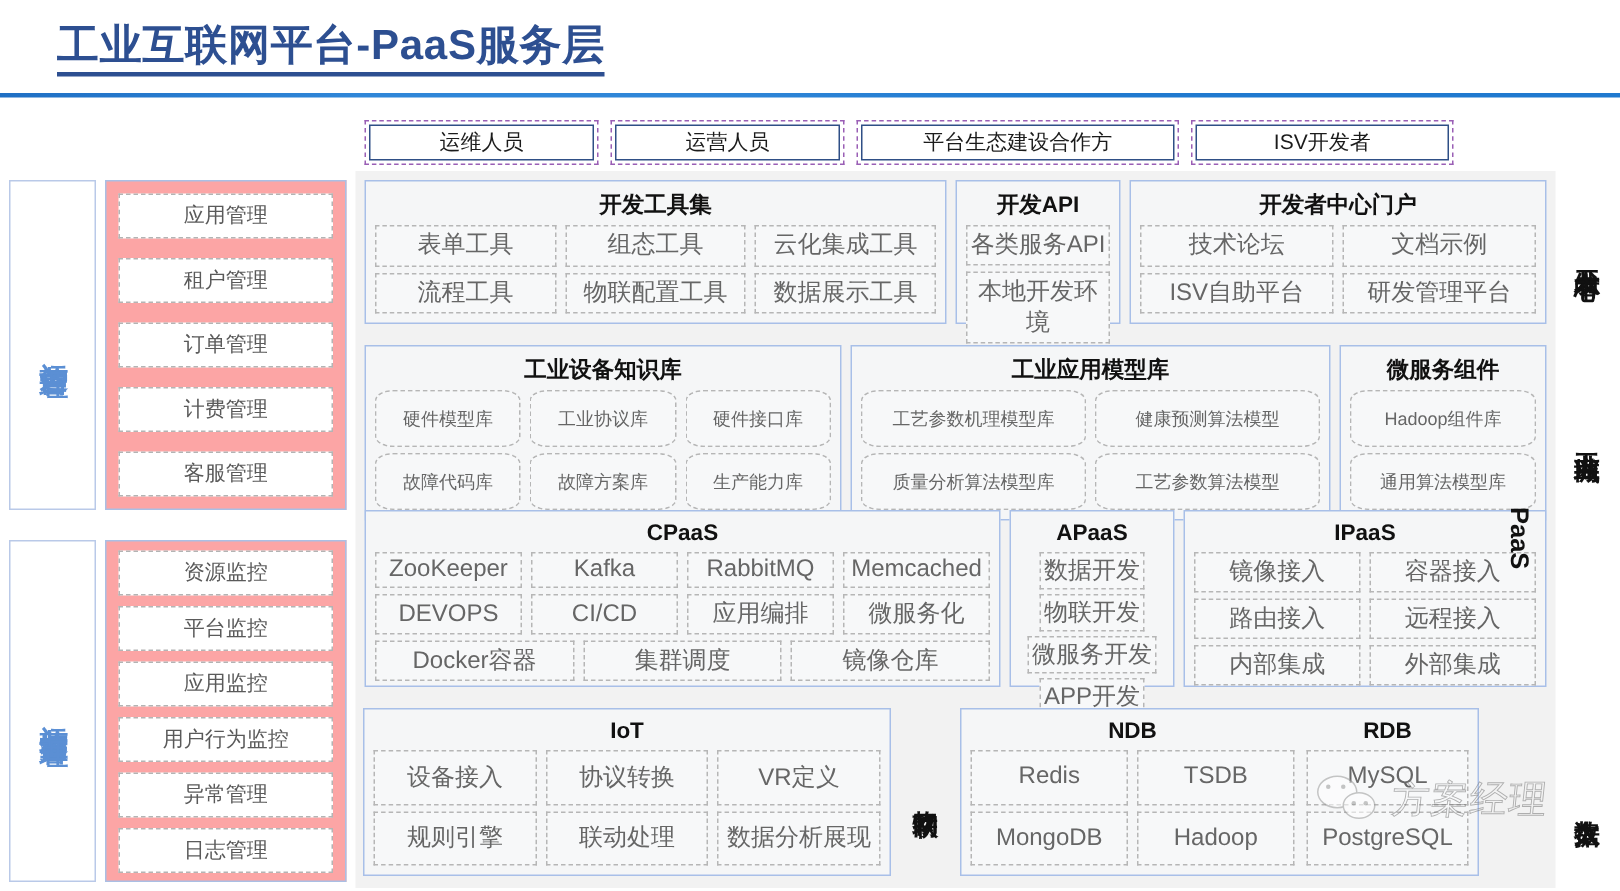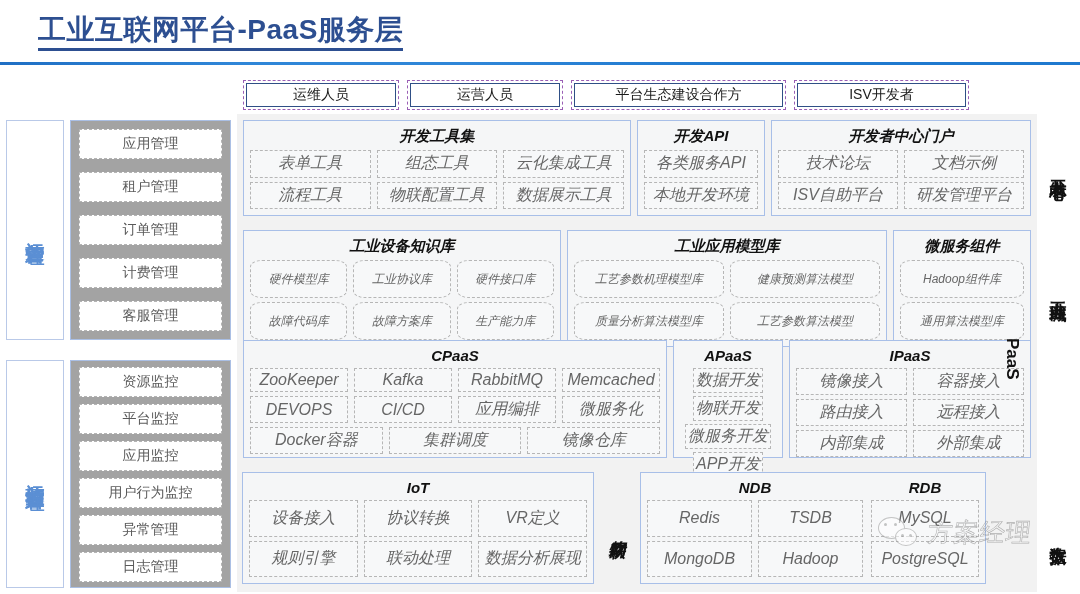--- a/index.html
+++ b/index.html
@@ -45,33 +45,33 @@
   .side.s1 { top:360px; height:228px; }
   .side-label {
     width:58px; border:1px solid #b9c9e8; background:#fff;
     display:flex; align-items:center; justify-content:center;
   }
   .side-label span {
     writing-mode: vertical-rl; text-orientation: upright;
     font-size:19px; font-weight:bold; color:#5b8fd4; letter-spacing:2px;
   }
   .side-body {
-    flex:1; border:1px solid #aabfe4; background:#a3a3a3;
+    flex:1; border:1px solid #aabfe4; background:#fca5a5;
     padding:2px 8px; display:flex; flex-direction:column; justify-content:space-around;
   }
   .side-item {
     border:1px dashed #b4b4b4; background:#fff;
     font-size:14px; color:#5a5a5a; text-align:center;
     padding:5px 0; margin:1.5px 0;
   }
 
   
   .stage { position:absolute; left:237px; top:114px; width:800px; height:478px; background:#f2f2f2; }
 
-  .row { position:absolute; display:flex; gap:6px;font-style:italic; }
+  .row { position:absolute; display:flex; gap:6px; }
   .row.r1 { left:6px; top:6px;  width:788px; height:96px; }
   .row.r2 { left:6px; top:116px; width:788px; height:117px; }
   .row.r3 { left:6px; top:226px; width:788px; height:118px; }
   .row.r4 { left:5px; top:358px; width:744px; height:112px; }
 
   .panel {
     border:1px solid #a8bfe8; background:#f5f6f7;
     padding:4px 6px 6px;
     display:flex; flex-direction:column;
   }
@@ -216,21 +216,21 @@
             <div class="chip">云化集成工具</div>
           </div>
           <div class="grid-row">
             <div class="chip">流程工具</div>
             <div class="chip">物联配置工具</div>
             <div class="chip">数据展示工具</div>
           </div>
         </div>
       </div>
 
-      <div class="panel" style="width:128px">
+      <div class="panel" style="width:110px">
         <div class="panel-title">开发API</div>
         <div class="grid">
           <div class="grid-row">
             <div class="chip">各类服务API</div>
           </div>
           <div class="grid-row">
             <div class="chip">本地开发环境</div>
           </div>
         </div>
       </div>

